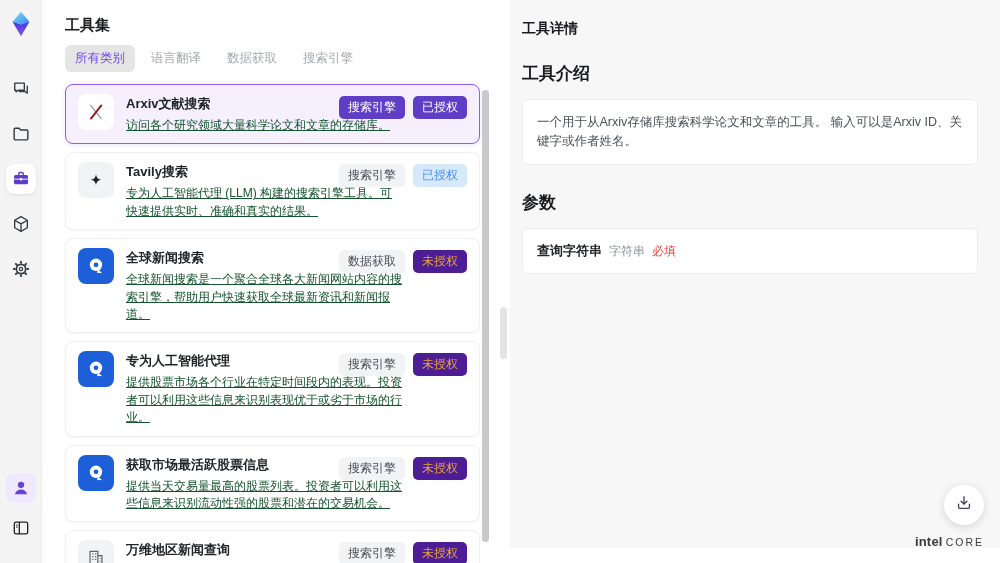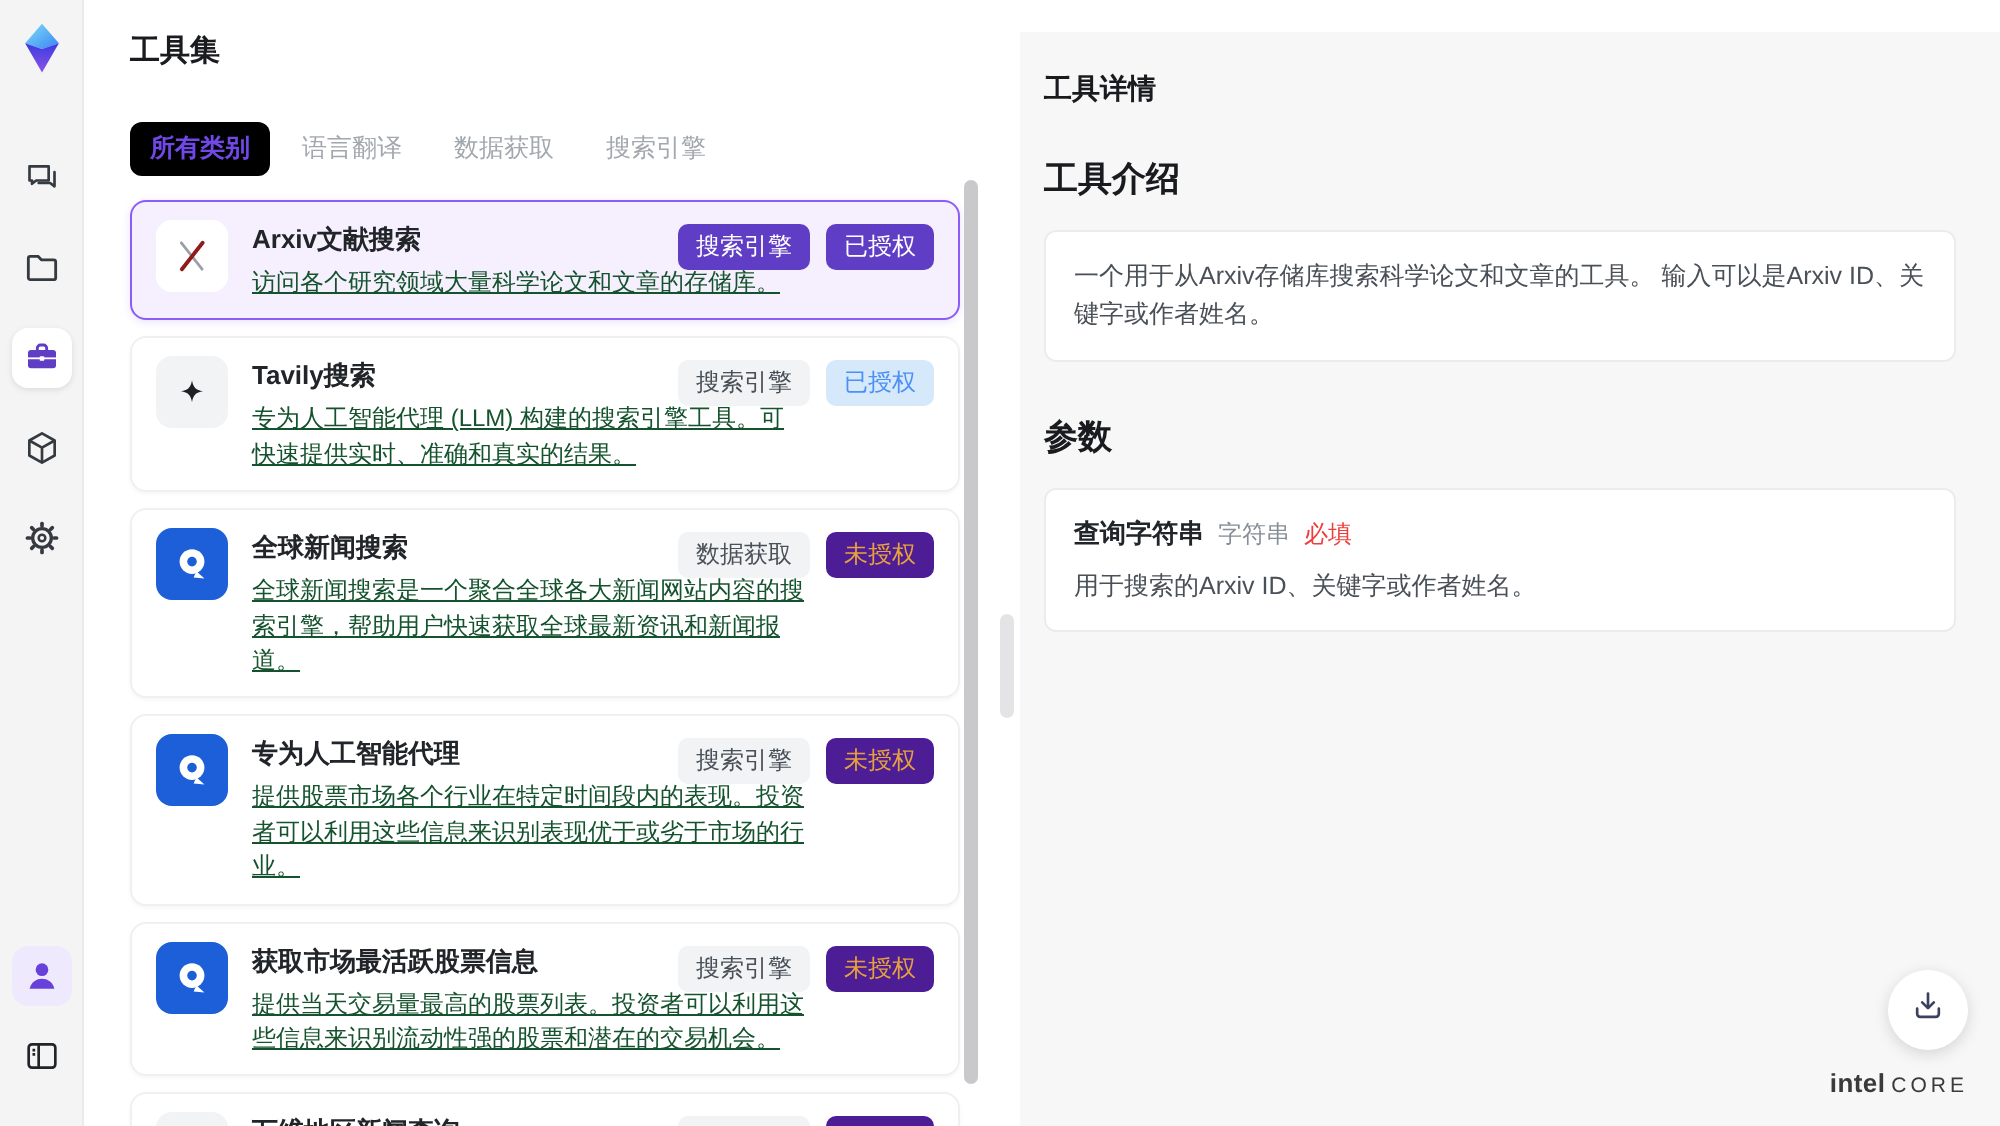--- a/index.html
+++ b/index.html
@@ -16,24 +16,24 @@
              border-radius:8px; cursor:pointer; color:#343a40; }
   .nav-btn svg { width:20px; height:20px; display:block; }
   .nav-btn.active { background:#fff; box-shadow:0 1px 3px rgba(0,0,0,.10); color:#5f3dc4; }
   .sidebar-bottom { margin-top:auto; display:flex; flex-direction:column; gap:10px; align-items:center; padding-bottom:20px; }
   .nav-profile { background:#efe9fd; color:#6741d9; }
   .nav-collapse { color:#212529; }
 
   
   .list-panel { position:absolute; left:42px; top:0; width:455px; height:563px; background:#fff;
                 padding:16px 0 0 23px; overflow:hidden; }
-  .page-title { font-size:15px; font-weight:bold; color:#1a1b1e; margin-bottom:26px; }
+  .page-title { font-size:15px; font-weight:bold; color:#1a1b1e; margin-bottom:10px; }
   .tabs { display:flex; gap:6px; align-items:center; margin-bottom:12px; }
   .tab { font-size:12.5px; color:#a3a8ae; padding:5px 10px; border-radius:6px; cursor:pointer; white-space:nowrap; }
-  .tab.active { color:#7048e8; background:#000000; font-weight:bold; }
+  .tab.active { color:#7048e8; background:#e5e5e5; font-weight:normal; }
 
   .tool-list { display:flex; flex-direction:column; gap:8px; width:415px; }
   .tool-card { position:relative; display:flex; align-items:flex-start; padding:9px 12px;
                border:1px solid #f0f0f2; border-radius:8px; background:#fff;
                box-shadow:0 1px 2px rgba(0,0,0,.04); cursor:pointer; }
   .tool-card.selected { border:1.5px solid #8b5cf6; background:#f6f0fe; box-shadow:0 1px 4px rgba(139,92,246,.18); }
   .tool-icon { width:36px; height:36px; border-radius:8px; margin-right:12px; flex:none;
                display:flex; align-items:center; justify-content:center; overflow:hidden; }
   .tool-icon svg { width:22px; height:22px; display:block; }
   .icon-arxiv { background:#fafafa; }
@@ -52,21 +52,21 @@
   .badge.gray { background:#f1f3f5; color:#495057; }
   .badge.blue { background:#d6e9fb; color:#4c8ff5; }
   .badge.yellow { background:#4c1d95; color:#e9a23b; }
 
   .list-scrollbar { position:absolute; right:8px; top:90px; width:7px; height:452px;
                     background:#c9c9cc; border-radius:4px; }
   .gap-thumb { position:absolute; left:500px; top:307px; width:7px; height:52px;
                background:#e4e4e6; border-radius:4px; }
 
   
-  .detail-panel { position:absolute; left:510px; top:16px; width:490px; height:548px;
+  .detail-panel { position:absolute; left:510px; top:0; width:490px; height:548px;
                   background:#f7f7f8; padding:20px 22px 0 12px; }
   .detail-title { font-size:14px; font-weight:bold; color:#1a1b1e; margin-bottom:24px; }
   .section-heading { font-size:17px; font-weight:bold; color:#1a1b1e; margin-bottom:14px; }
   .intro-card { background:#fff; border:1px solid #ececee; border-radius:6px;
                 padding:13px 14px; font-size:12.5px; color:#495057; line-height:1.5; margin-bottom:26px; }
   .param-card { background:#fff; border:1px solid #ececee; border-radius:6px; padding:13px 14px; }
   .param-head { display:flex; align-items:baseline; }
   .param-name { font-size:13px; font-weight:bold; color:#212529; }
   .param-type { font-size:12px; color:#868e96; margin-left:7px; }
   .param-required { font-size:12px; color:#f03e3e; margin-left:7px; }
@@ -298,21 +298,20 @@
       <span>一个用于从Arxiv存储库搜索科学论文和文章的工具。 输入可以是Arxiv ID、关键字或作者姓名。</span>
     </div>
     <h3 class="section-heading">参数</h3>
     <div class="param-card">
         <div>
           <div class="param-head">
             <span class="param-name">查询字符串</span>
             <span class="param-type">字符串</span>
             <span class="param-required">必填</span>
           </div>
-          <div class="param-desc">用于搜索的Arxiv ID、关键字或作者姓名。</div>
         </div>
       </div>
   </section>
 
   <div class="fab">
     <span>
       <svg viewBox="0 0 24 24" fill="none" stroke="#3d4160" stroke-width="1.6" stroke-linecap="round" stroke-linejoin="round" width="20" height="20">
         <path d="M12 4.5v8.5"></path>
           <path d="M8.5 9.8L12 13.3l3.5-3.5"></path>
         <path d="M5.5 13.5v3.2c0 1 .8 1.8 1.8 1.8h9.4c1 0 1.8-.8 1.8-1.8v-3.2"></path>

